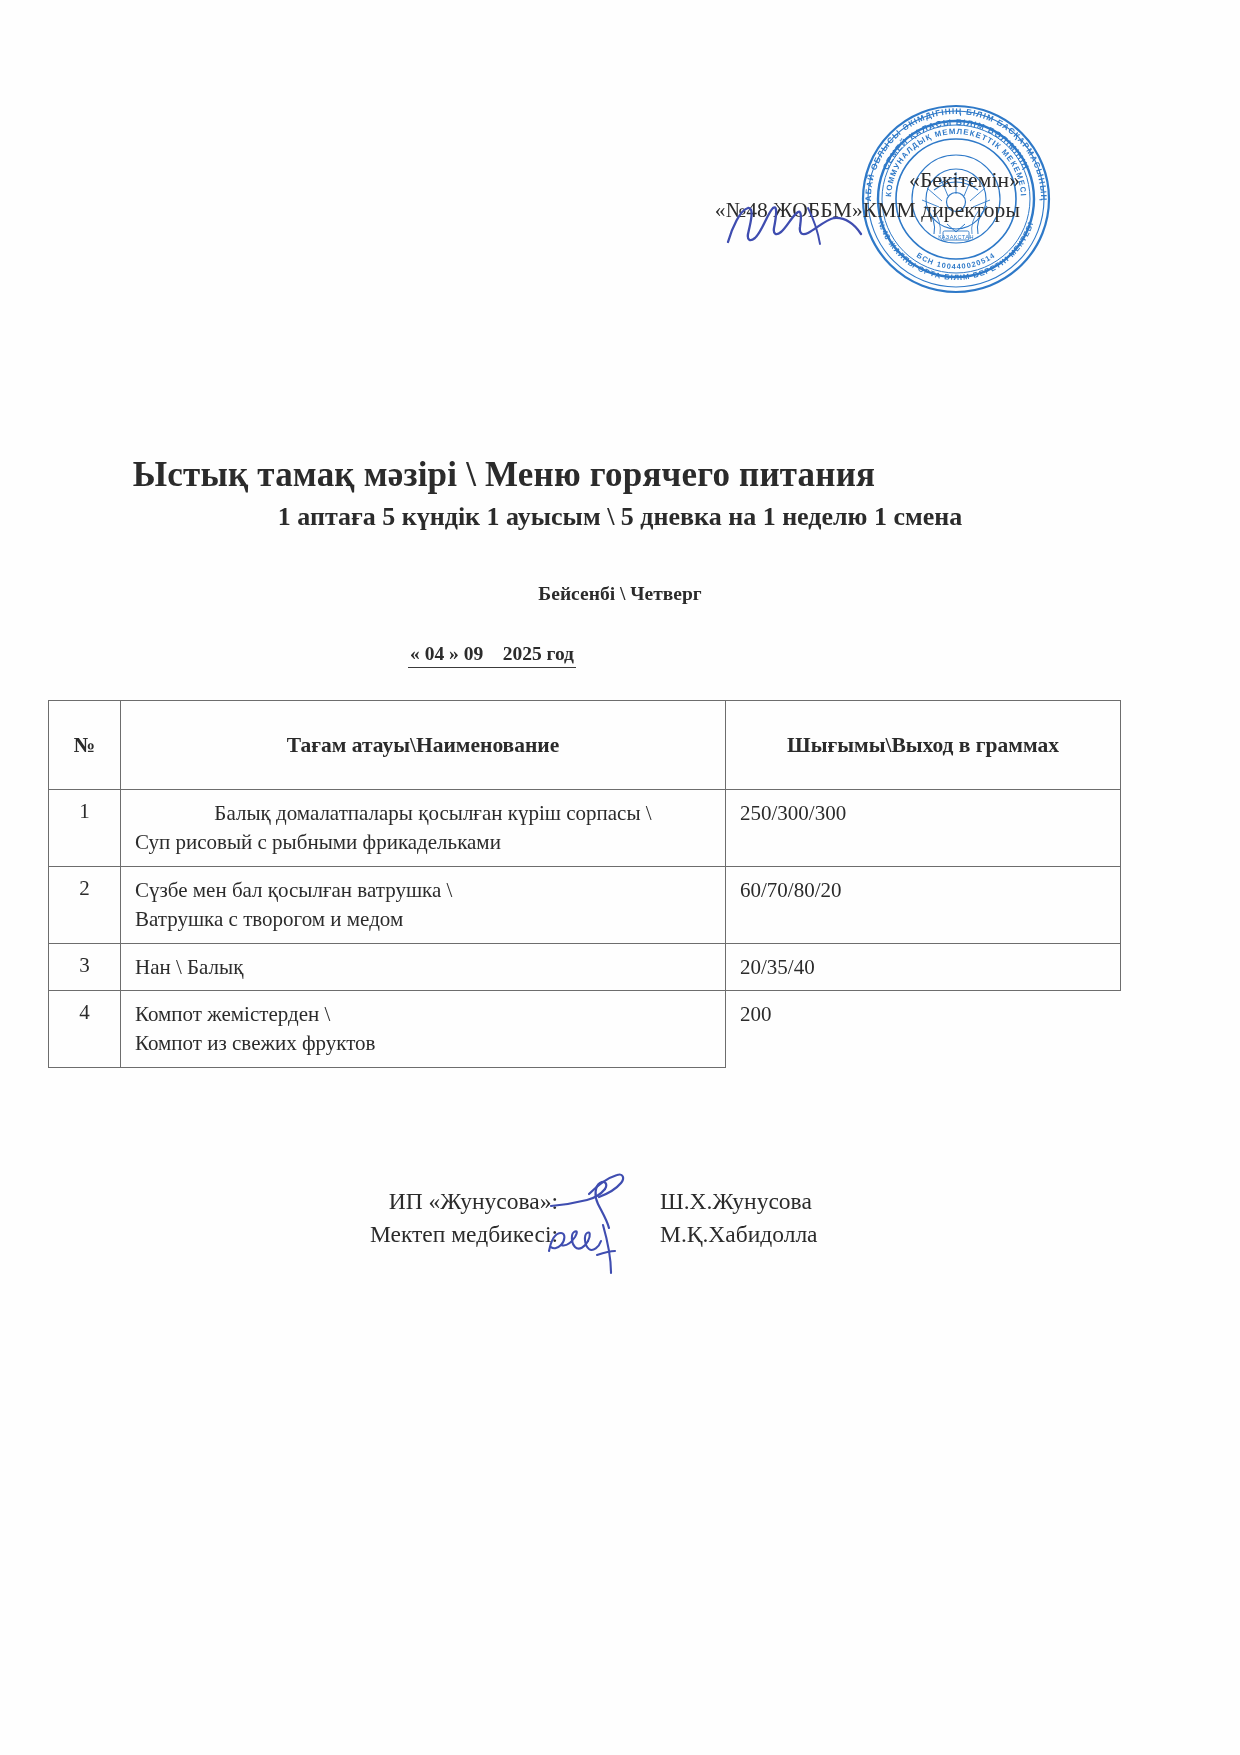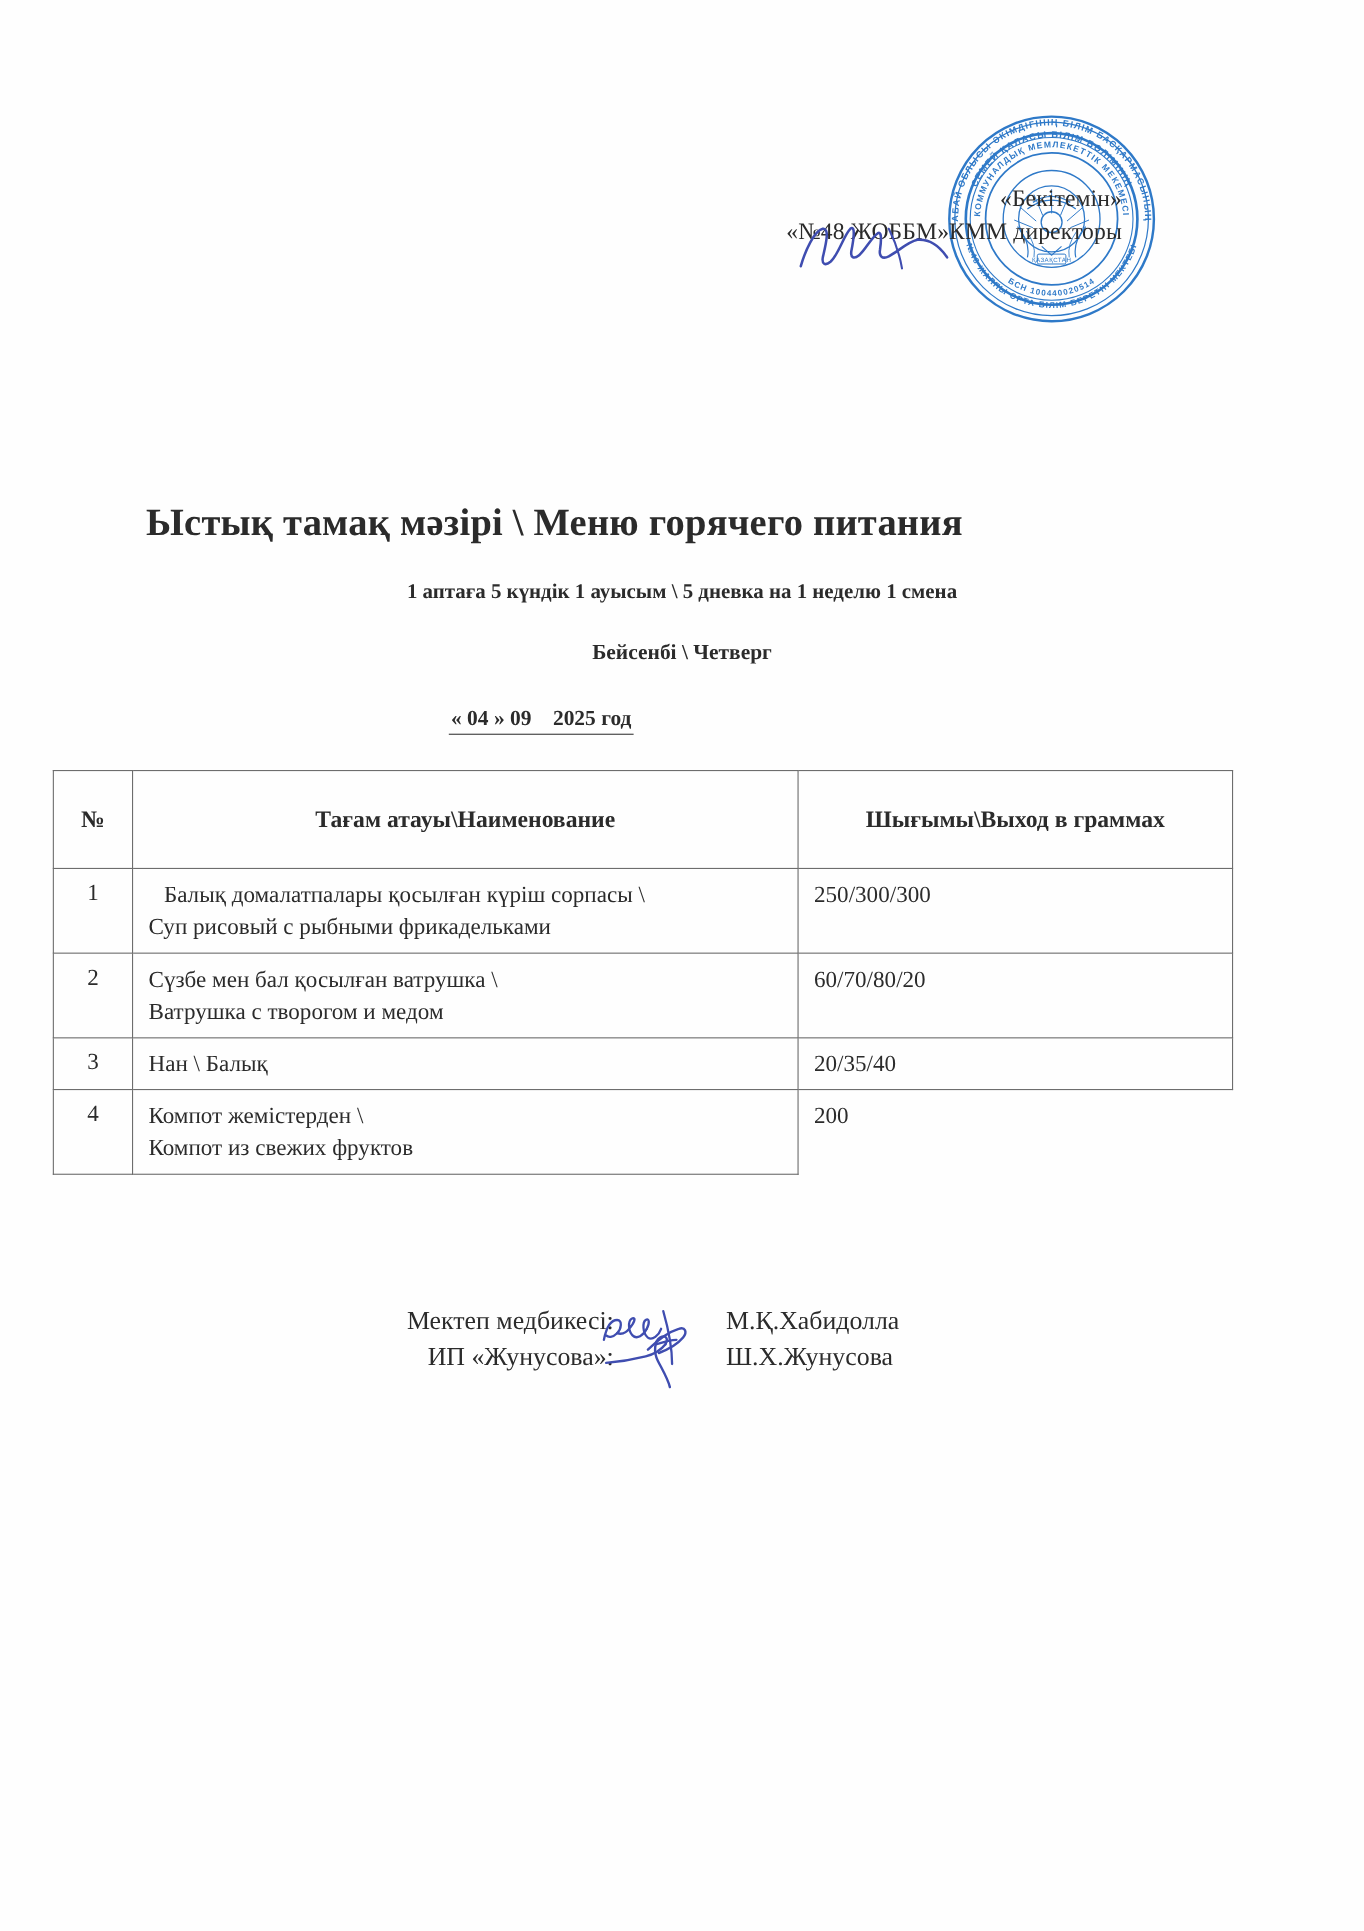--- a/index.html
+++ b/index.html
@@ -89,25 +89,25 @@
     top: 455px;
     left: 0;
     width: 1008px;
     text-align: center;
     font-size: 35px;
     font-weight: bold;
     letter-spacing: .2px;
   }
   .subtitle-1 {
     position: absolute;
-    top: 528px;
+    top: 502px;
     left: 0;
     width: 1240px;
     text-align: center;
-    font-size: 19px;
+    font-size: 26px;
     font-weight: bold;
   }
   .subtitle-2 {
     position: absolute;
     top: 583px;
     left: 0;
     width: 1240px;
     text-align: center;
     font-size: 19.5px;
     font-weight: bold;
@@ -157,21 +157,21 @@
   }
   .menu-table td.no {
     text-align: center;
     padding-top: 9px;
     font-size: 21px;
   }
   .menu-table td.name {
     padding: 9px 8px 8px 14px;
     line-height: 1.40;
   }
-  .menu-table td.name .first-indent { padding-left: 14px; }
+  .menu-table td.name .first-indent { padding-left: 14px; text-align: center; }
   .menu-table td.out {
     padding: 9px 8px 8px 14px;
     line-height: 1.40;
   }
   
   .menu-table tr.last-row td.out {
     border-right: none;
     border-bottom: none;
   }
 
@@ -331,42 +331,42 @@
           <div>Компот жемістерден \</div>
           <div>Компот из свежих фруктов</div>
         </td>
         <td class="out">200</td>
       </tr>
     </tbody>
   </table>
 
   <div class="signature-block">
     <div class="sig-row">
+      <span class="sig-label">ИП «Жунусова»:</span>
+      <span class="sig-mark m1">
+        <svg viewBox="0 0 96 58" xmlns="http://www.w3.org/2000/svg">
+          <g fill="none" stroke="#3f4db0" stroke-width="2.2" stroke-linecap="round">
+            <path d="M2,34 C14,33 26,31 38,28 C46,26 52,22 56,17"></path>
+            <path d="M56,17 C59,12 56,8 51,11 C46,14 45,24 49,32 C53,40 58,48 60,56"></path>
+            <path d="M40,22 C48,14 58,6 68,3 C74,1 76,6 72,11 C67,17 58,22 50,25"></path>
+          </g>
+        </svg>
+      </span>
+      <span class="sig-person">Ш.Х.Жунусова</span>
+    </div>
+    <div class="sig-row">
       <span class="sig-label">Мектеп медбикесі:</span>
       <span class="sig-mark m2">
         <svg viewBox="0 0 96 58" xmlns="http://www.w3.org/2000/svg">
           <g fill="none" stroke="#3f4db0" stroke-width="2.1" stroke-linecap="round">
             <path d="M4,30 C6,20 10,12 16,12 C21,12 20,20 16,24 C12,28 8,28 6,26"></path>
             <path d="M16,24 C22,26 26,22 30,16 C33,11 32,9 29,11 C26,13 26,22 30,26 C34,30 40,26 43,20"></path>
             <path d="M43,20 C46,14 45,10 42,12 C39,14 39,24 44,28 C48,31 54,26 56,20"></path>
             <path d="M58,4 C62,18 66,34 66,52"></path>
             <path d="M52,34 C58,32 64,30 70,30"></path>
           </g>
         </svg>
       </span>
       <span class="sig-person">М.Қ.Хабидолла</span>
     </div>
-    <div class="sig-row">
-      <span class="sig-label">ИП «Жунусова»:</span>
-      <span class="sig-mark m1">
-        <svg viewBox="0 0 96 58" xmlns="http://www.w3.org/2000/svg">
-          <g fill="none" stroke="#3f4db0" stroke-width="2.2" stroke-linecap="round">
-            <path d="M2,34 C14,33 26,31 38,28 C46,26 52,22 56,17"></path>
-            <path d="M56,17 C59,12 56,8 51,11 C46,14 45,24 49,32 C53,40 58,48 60,56"></path>
-            <path d="M40,22 C48,14 58,6 68,3 C74,1 76,6 72,11 C67,17 58,22 50,25"></path>
-          </g>
-        </svg>
-      </span>
-      <span class="sig-person">Ш.Х.Жунусова</span>
-    </div>
   </div>
 
 </div>
 
 </body></html>

